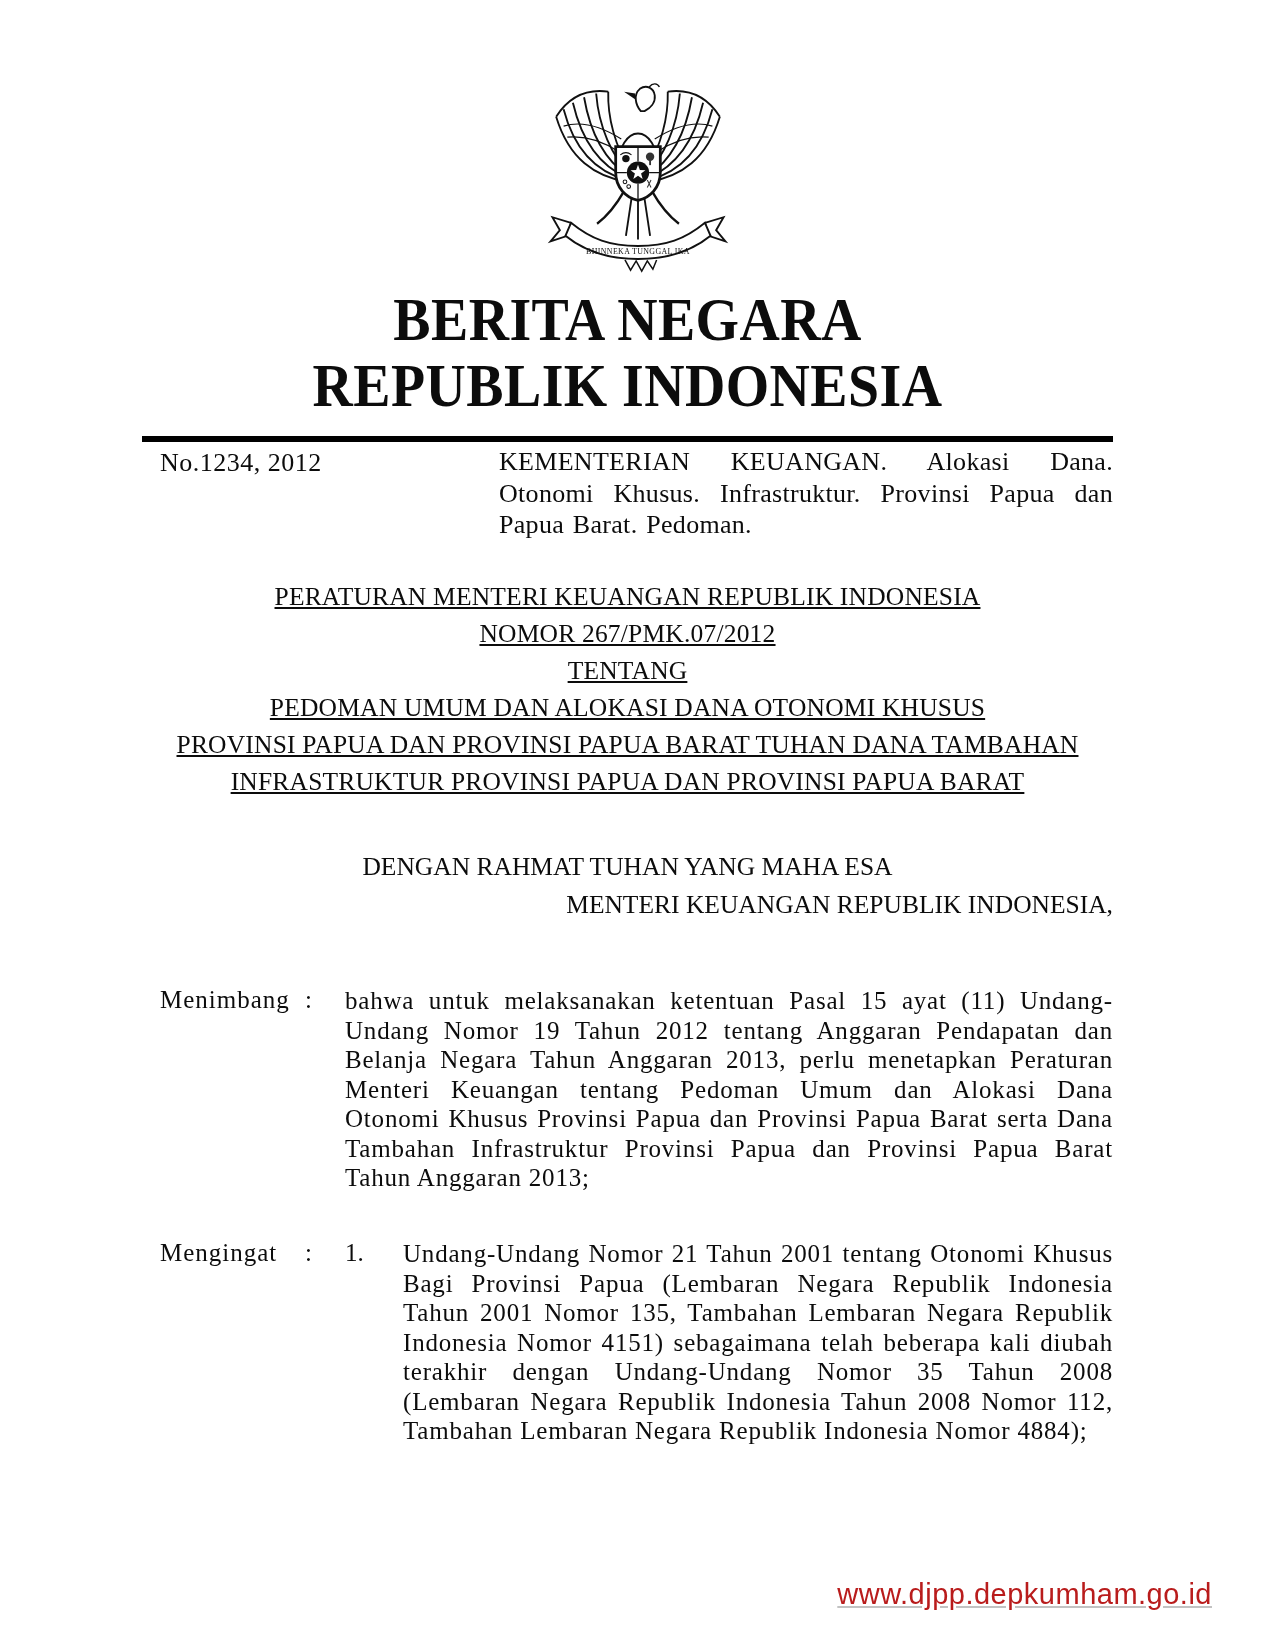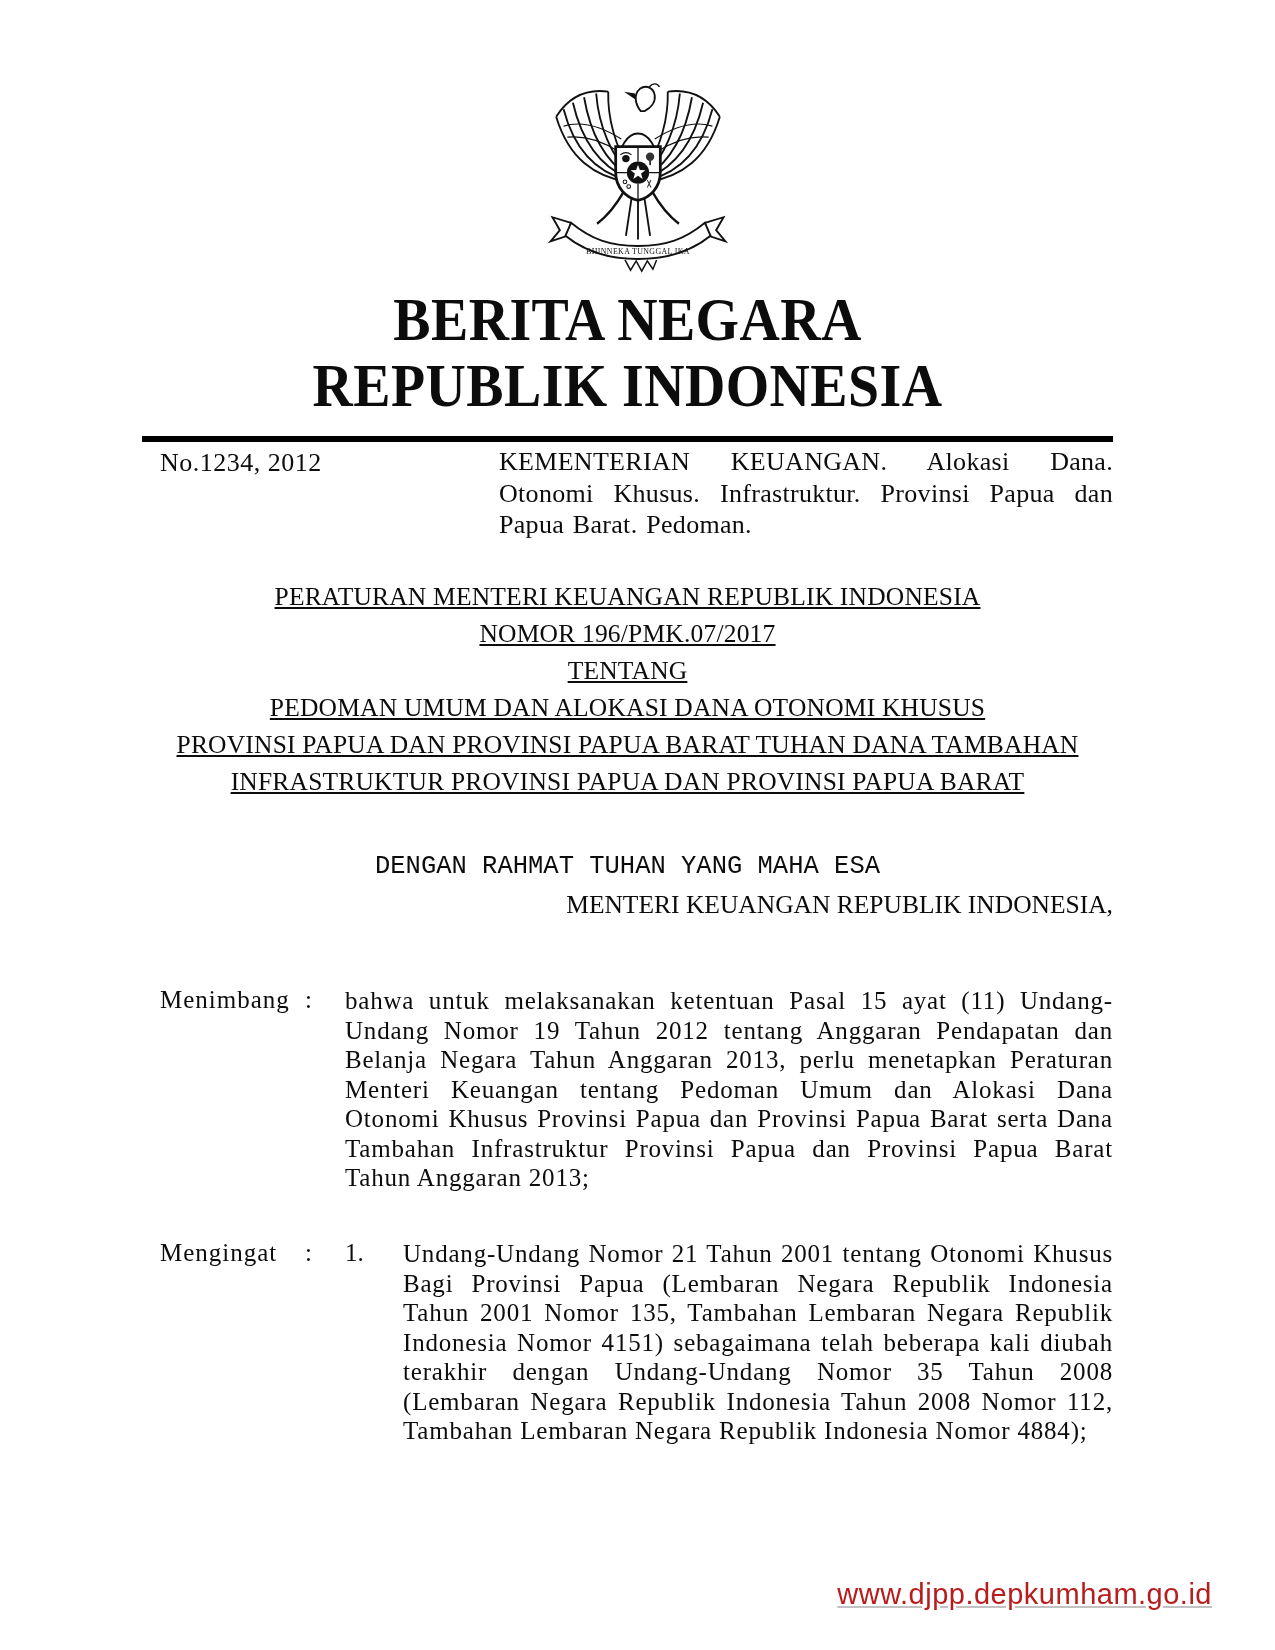--- a/index.html
+++ b/index.html
@@ -16,21 +16,21 @@
   .rule{position:absolute;left:142px;top:436px;width:971px;height:6px;background:#000;}
   .gazette-number{position:absolute;left:160px;top:448px;font-size:26px;letter-spacing:0.5px;}
   .gazette-subject{
     position:absolute;left:499px;top:446px;width:614px;
     font-size:26px;line-height:31.5px;text-align:justify;letter-spacing:0.3px;word-spacing:2px;
   }
   .heading{
     position:absolute;left:142px;top:578px;width:971px;text-align:center;
     font-size:25.5px;line-height:37px;letter-spacing:0.2px;text-decoration:underline;
   }
-  .invocation{position:absolute;left:142px;top:852px;width:971px;text-align:center;font-size:25.5px;font-family:Liberation Mono, monospace;}
+  .invocation{position:absolute;left:142px;top:852px;width:971px;text-align:center;font-size:25.5px;}
   .authority{position:absolute;left:142px;top:890px;width:971px;text-align:right;font-size:25.5px;}
   .label-col{position:absolute;left:160px;font-size:25px;letter-spacing:1px;}
   .colon-col{position:absolute;left:305px;font-size:25px;}
   .num-col{position:absolute;left:345px;font-size:25px;}
   .body-text{
     position:absolute;font-size:25px;line-height:29.5px;text-align:justify;
     letter-spacing:0.8px;
   }
   .menimbang-label,.menimbang-colon{top:986px;}
   .menimbang-text{left:345px;top:986px;width:768px;}
@@ -112,21 +112,21 @@
     <div>REPUBLIK INDONESIA</div>
   </div>
 
   <div class="rule"></div>
 
   <div class="gazette-number">No.1234, 2012</div>
   <div class="gazette-subject">KEMENTERIAN KEUANGAN. Alokasi Dana. Otonomi Khusus. Infrastruktur. Provinsi Papua dan Papua Barat. Pedoman.</div>
 
   <div class="heading">
     <div>PERATURAN MENTERI KEUANGAN REPUBLIK INDONESIA</div>
-    <div>NOMOR 196/PMK.07/2017</div>
+    <div>NOMOR 267/PMK.07/2012</div>
     <div>TENTANG</div>
     <div>PEDOMAN UMUM DAN ALOKASI DANA OTONOMI KHUSUS</div>
     <div>PROVINSI PAPUA DAN PROVINSI PAPUA BARAT TUHAN DANA TAMBAHAN</div>
     <div>INFRASTRUKTUR PROVINSI PAPUA DAN PROVINSI PAPUA BARAT</div>
   </div>
 
   <div class="invocation">DENGAN RAHMAT TUHAN YANG MAHA ESA</div>
   <div class="authority">MENTERI KEUANGAN REPUBLIK INDONESIA,</div>
 
   <div class="label-col menimbang-label">Menimbang</div>

